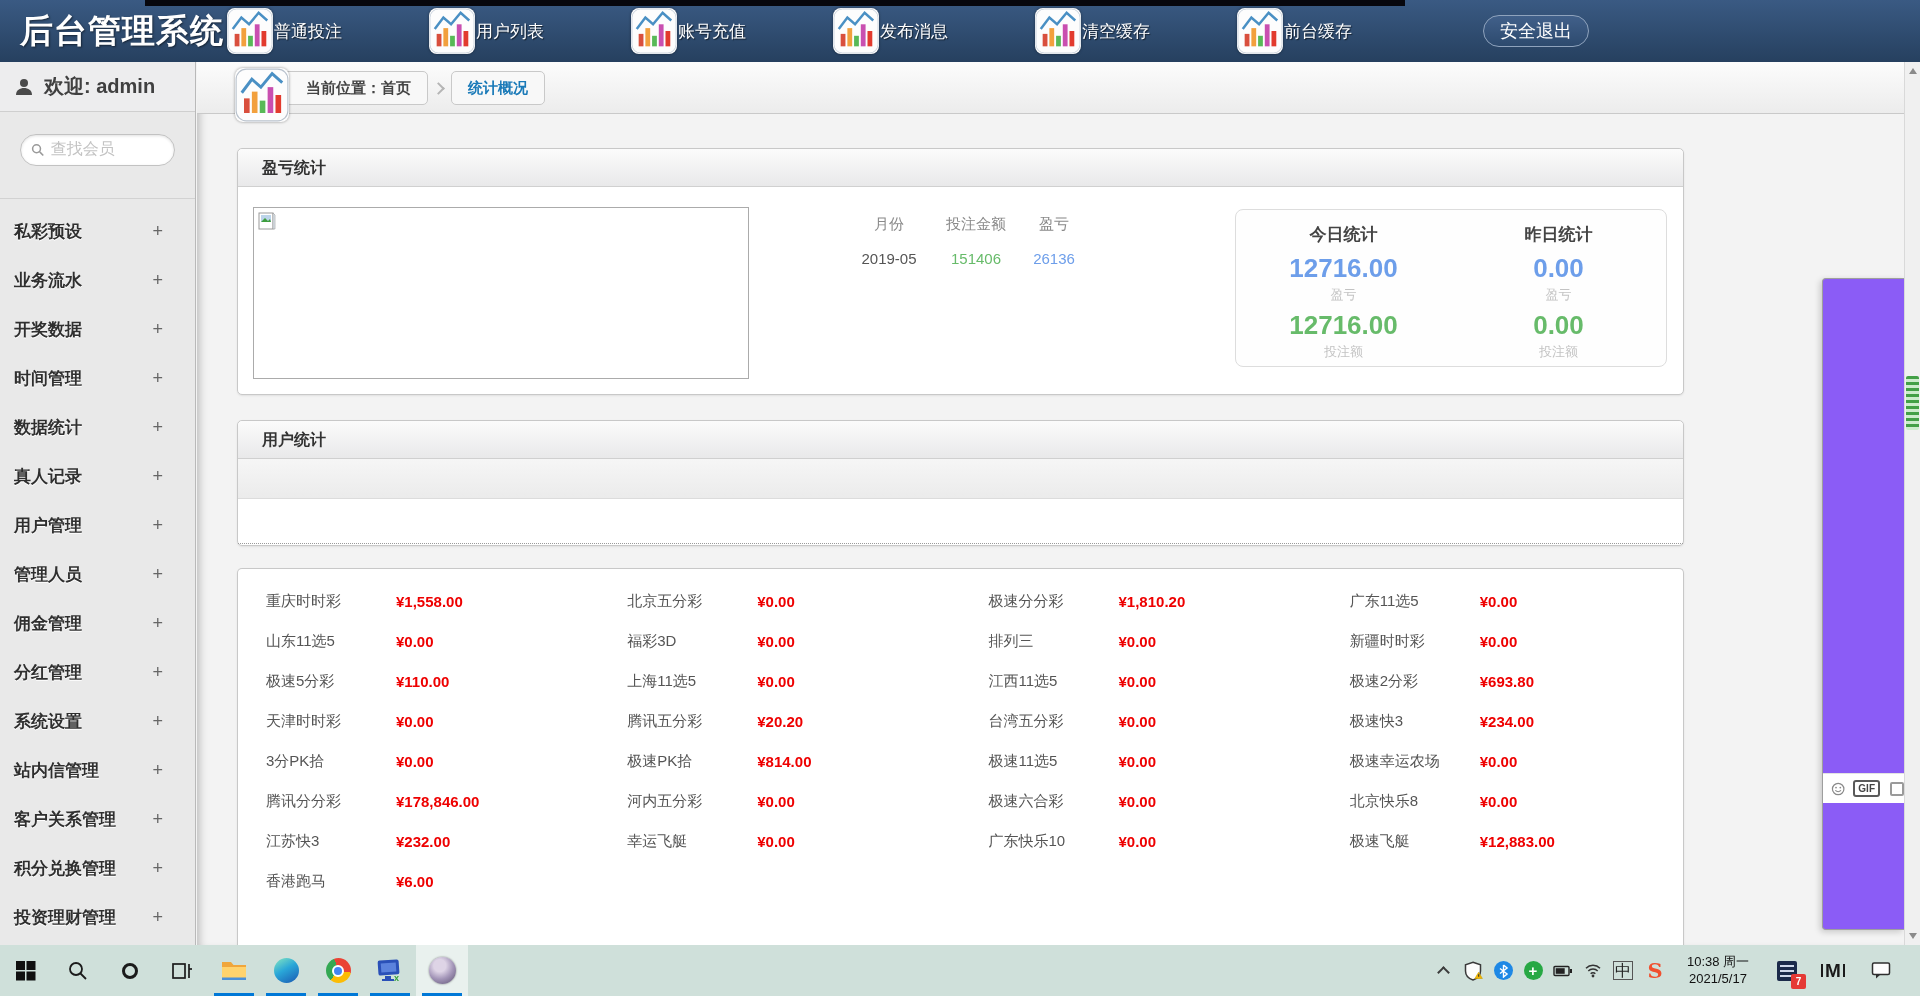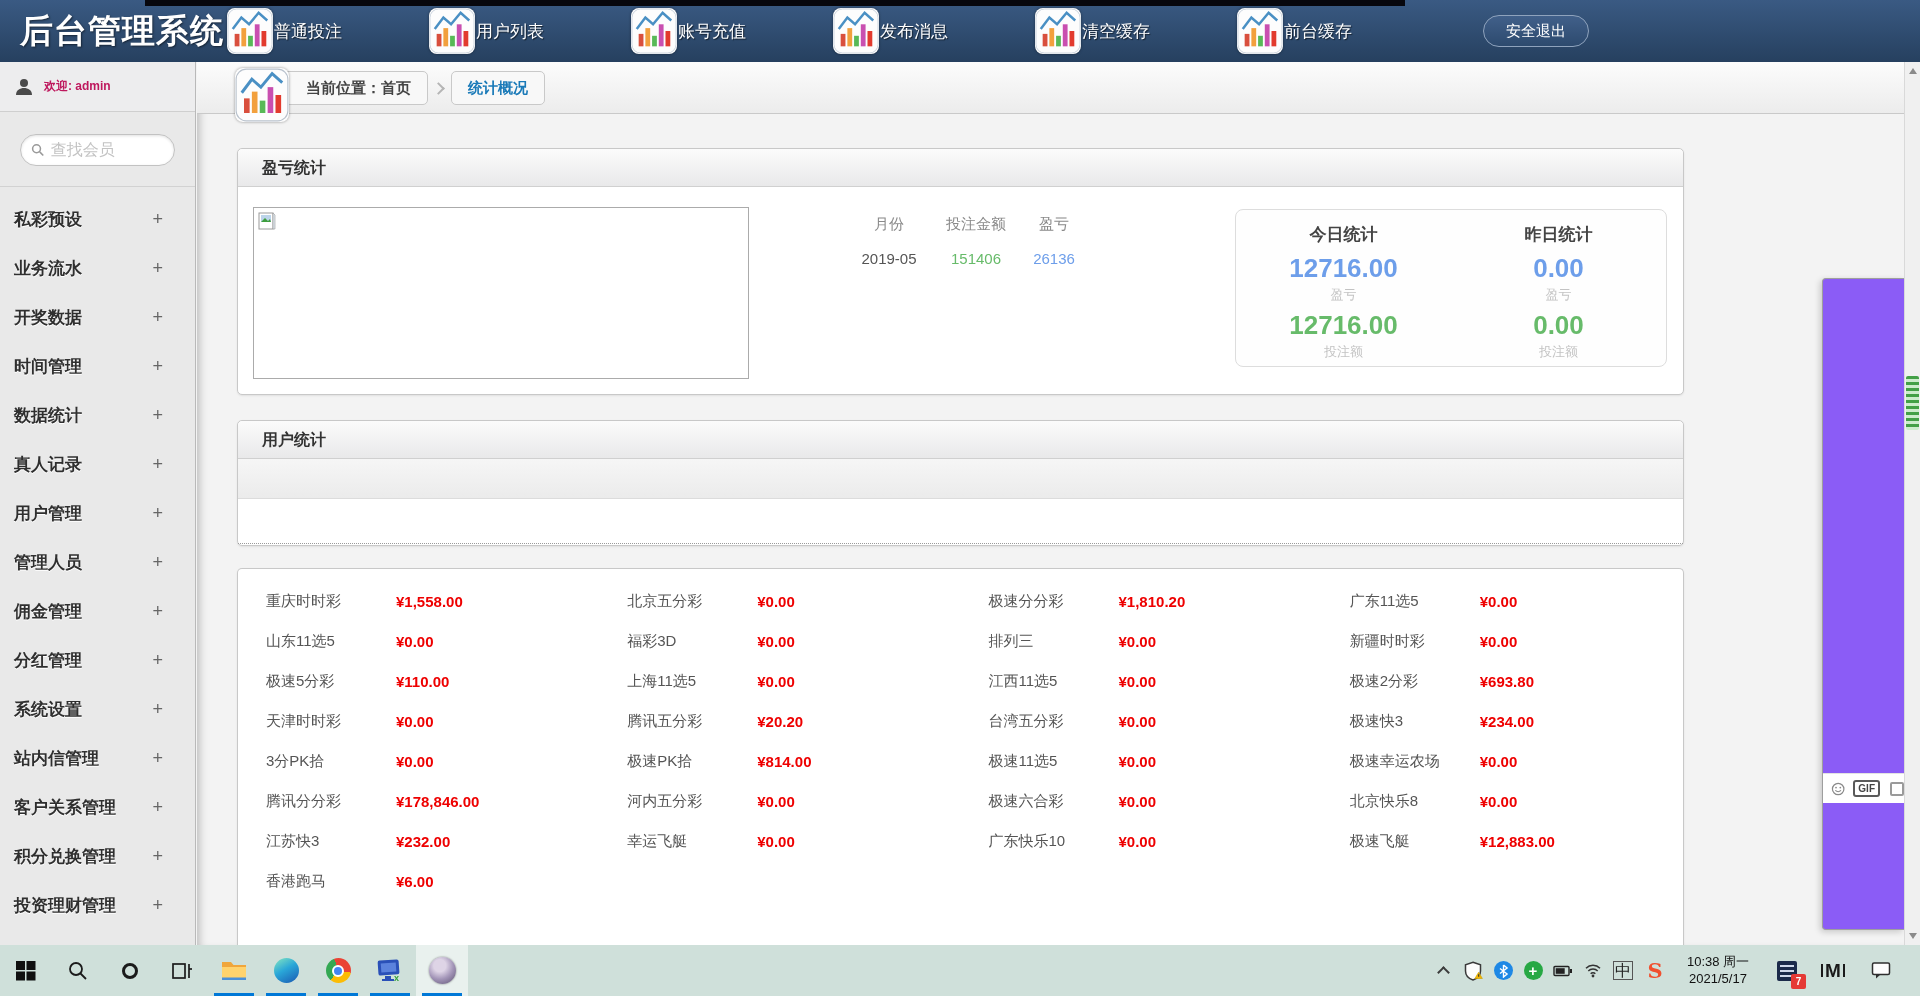--- a/index.html
+++ b/index.html
@@ -14,32 +14,32 @@
   #topbar{position:absolute;left:0;top:0;width:1920px;height:62px;
     background:linear-gradient(#3a5a83,#26405f); z-index:5;}
   #top-strip{position:absolute;left:145px;top:0;width:1260px;height:6px;background:#07070d;}
   .app-title{position:absolute;left:20px;top:0;height:56px;line-height:62px;color:#fff;
     font-size:33px;font-weight:bold;letter-spacing:1px;text-shadow:1px 1px 2px rgba(0,0,0,.5);}
   #topnav{position:absolute;left:227px;top:0;height:62px;display:flex;}
   .nav-item{width:202px;height:62px;display:flex;align-items:center;cursor:pointer;}
   .nav-item .chart-tile{width:46px;height:46px;flex:0 0 46px;}
   .nav-label{color:#fff;font-size:17px;text-shadow:1px 1px 1px rgba(0,0,0,.6);margin-left:1px;}
   #logout{position:absolute;right:331px;top:15px;width:106px;height:32px;border:1px solid #8fa3bd;
-    border-radius:16px;background:linear-gradient(#41608a,#2d4a6e);color:#fff;font-size:15px;
+    border-radius:16px;background:linear-gradient(#41608a,#2d4a6e);color:#fff;font-size:18px;
     font-family:inherit;cursor:pointer;}
 
   .chart-tile{display:inline-block;border-radius:8px;background:#fdfdfd;
     box-shadow:0 0 3px rgba(0,0,0,.4);}
 
   
   #sidebar{position:absolute;left:0;top:62px;width:196px;bottom:51px;background:#e9e9e9;
     border-right:1px solid #b9b9b9;z-index:4;}
   .welcome{height:50px;border-bottom:1px solid #cfcfcf;background:#ededee;display:flex;
-    align-items:center;gap:10px;padding-left:14px;font-size:12px;font-weight:600;color:#be185d;}
-  .search-wrap{padding:22px 20px 20px 20px;border-bottom:1px solid #d2d2d2;}
+    align-items:center;gap:10px;padding-left:14px;font-size:20px;font-weight:600;color:#404040;}
+  .search-wrap{padding:22px 20px 32px 20px;border-bottom:1px solid #d2d2d2;font-family:Liberation Mono, monospace;}
   .search-pill{height:32px;border-radius:16px;border:1px solid #c2c2c2;background:#fff;
     display:flex;align-items:center;padding:0 10px;box-shadow:inset 0 1px 3px rgba(0,0,0,.12);}
   .search-pill input{border:none;outline:none;width:100%;font-size:16px;color:#333;
     background:transparent;font-family:inherit;margin-left:6px;}
   .search-pill input::placeholder{color:#c3c3c3;}
   .side-menu{padding-top:8px;}
   .side-item{height:49px;display:flex;align-items:center;justify-content:space-between;
     padding:0 32px 0 14px;cursor:pointer;}
   .side-label{font-size:17px;font-weight:bold;color:#2f2f2f;text-shadow:0 1px 0 #fff;}
   .expand{font-size:18px;color:#666;}

